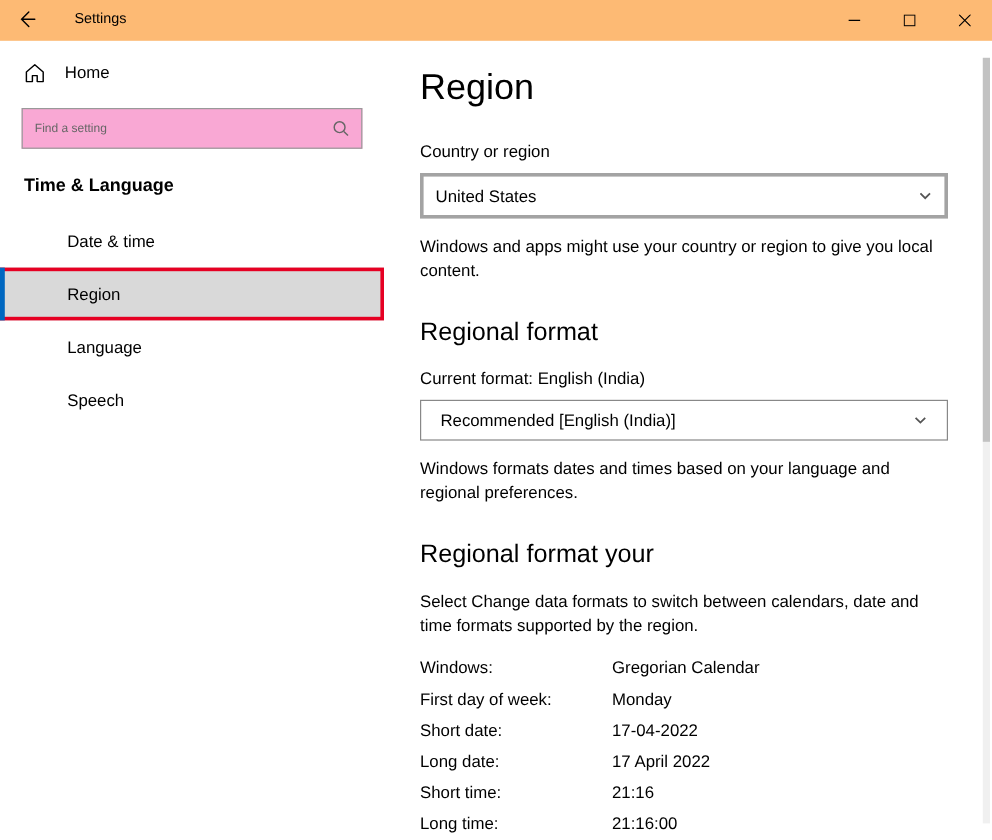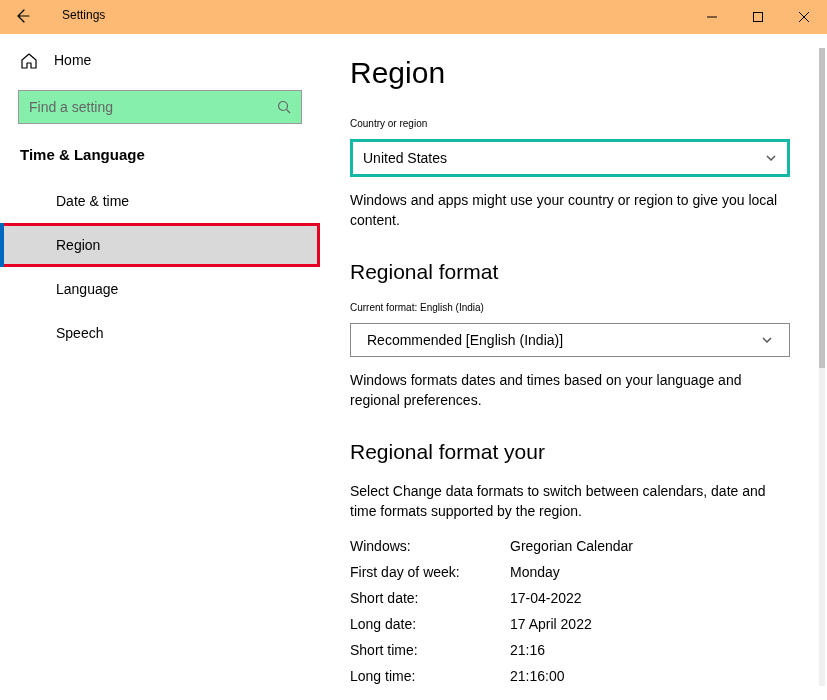--- a/index.html
+++ b/index.html
@@ -9,35 +9,35 @@
 .titlebar .back { position: absolute; left: 14px; top: 8px; width: 20px; height: 20px; }
 .titlebar .title-text { position: absolute; left: 62px; top: 8px; font-size: 12px; color: #000; }
 .titlebar .winctrl { width: 46px; height: 34px; display: flex; align-items: center; justify-content: center; cursor: pointer; }
 
 .body-wrap { display: flex; height: calc(100% - 34px); }
 
 .sidebar { width: 320px; padding: 12px 0 0 0; display: flex; flex-direction: column; }
 .home-row { display: flex; align-items: flex-start; padding: 6px 20px 6px 20px; font-size: 14px; margin-bottom: 14px; }
 .home-row svg { margin-right: 16px; }
 .search-wrap { padding: 0 18px; margin-bottom: 22px; }
-.search-box { width: 100%; height: 34px; border: 1px solid #999; background: #86efac; display: flex; align-items: center; padding: 0 10px; justify-content: space-between; font-size: 14px; color: #666; }
+.search-box { width: 100%; height: 34px; border: 1px solid #999; background: #f9a8d4; display: flex; align-items: center; padding: 0 10px; justify-content: space-between; font-size: 10px; color: #666; }
 .section-title { padding: 0 20px; font-size: 15px; font-weight: 600; margin-bottom: 16px; }
 .nav-item { display: flex; align-items: center; height: 44px; padding: 0 20px; font-size: 14px; cursor: pointer; position: relative; }
 .nav-item svg, .nav-item .nic { margin-right: 18px; width: 18px; height: 18px; display: inline-flex; align-items: center; justify-content: center; }
 .nav-item.selected { background: #d9d9d9; }
 .nav-item.selected::before { content: ""; position: absolute; left: 0; top: 0; bottom: 0; width: 4px; background: #0067c0; }
 .nav-item.highlighted { outline: 3px solid #e60023; outline-offset: -3px; }
 
 .content { flex: 1; padding: 22px 38px 0 30px; overflow-y: hidden; position: relative; }
 .content h1 { font-weight: 400; font-size: 30px; margin-bottom: 28px; }
 .content h2 { font-weight: 400; font-size: 21px; margin: 30px 0 18px; }
-.content .field-label { font-size: 10px; margin-bottom: 10px; }
+.content .field-label { font-size: 14px; margin-bottom: 10px; }
 .content .desc { font-size: 14px; margin-top: 14px; line-height: 1.4; max-width: 460px; }
 .dropdown { width: 440px; height: 34px; border: 1px solid #888; display: flex; align-items: center; justify-content: space-between; padding: 0 16px; font-size: 14px; cursor: pointer; }
-.dropdown.highlighted { border: 3px solid #14b8a6; padding: 0 10px; height: 38px; }
+.dropdown.highlighted { border: 3px solid #a3a3a3; padding: 0 10px; height: 38px; }
 .region-data { margin-top: 16px; }
 .region-data .row { display: flex; font-size: 14px; margin-bottom: 10px; }
 .region-data .row .k { width: 160px; }
 
 .vscroll { position: absolute; right: 0; top: 0; bottom: 0; width: 10px; }
 .vscroll .track { position: absolute; top: 14px; bottom: 14px; left: 2px; right: 2px; background: #f0f0f0; }
 .vscroll .thumb { position: absolute; top: 14px; height: 320px; left: 2px; right: 2px; background: #c2c2c2; }
 
 .chev { stroke: #555; stroke-width: 1.5; fill: none; }
 </style>

